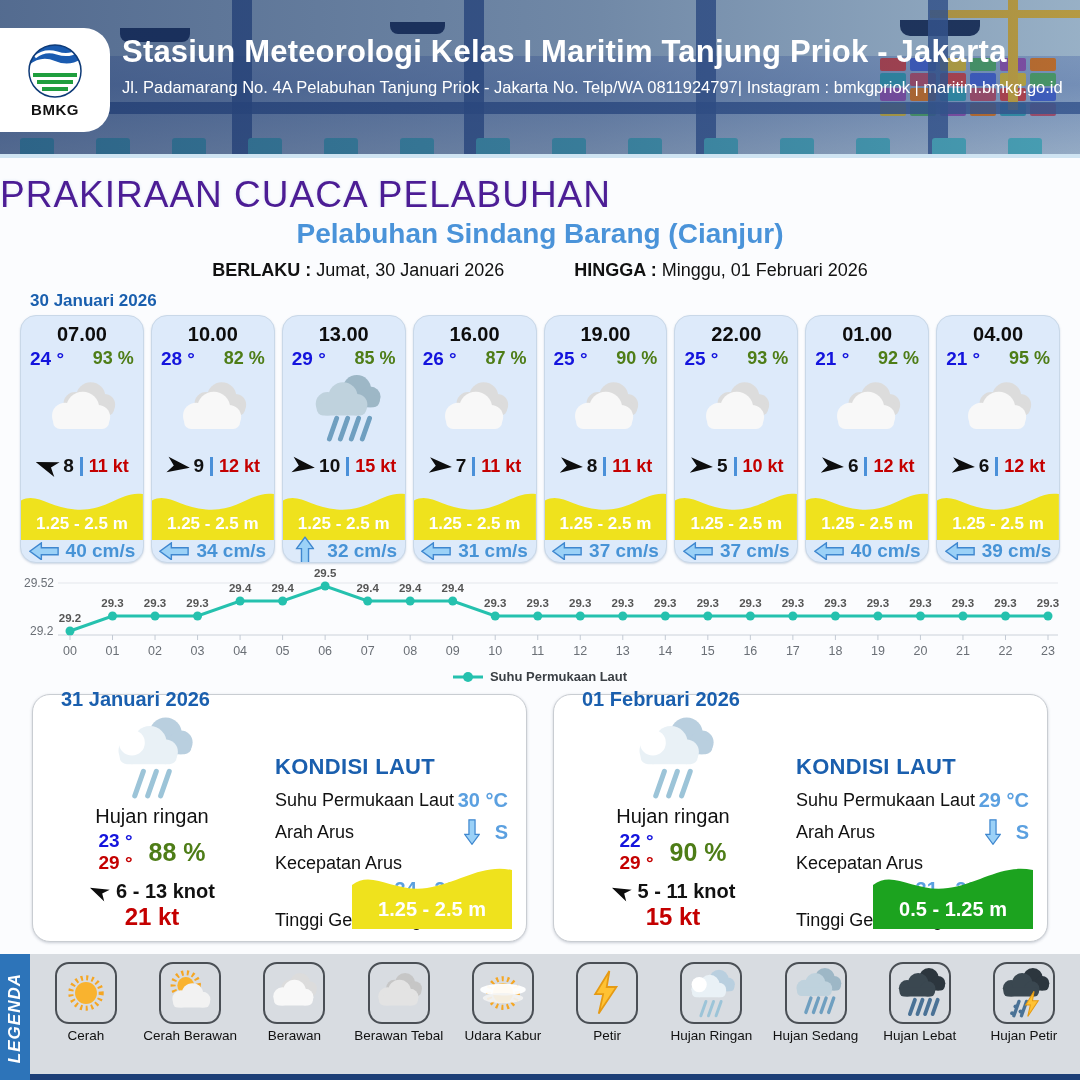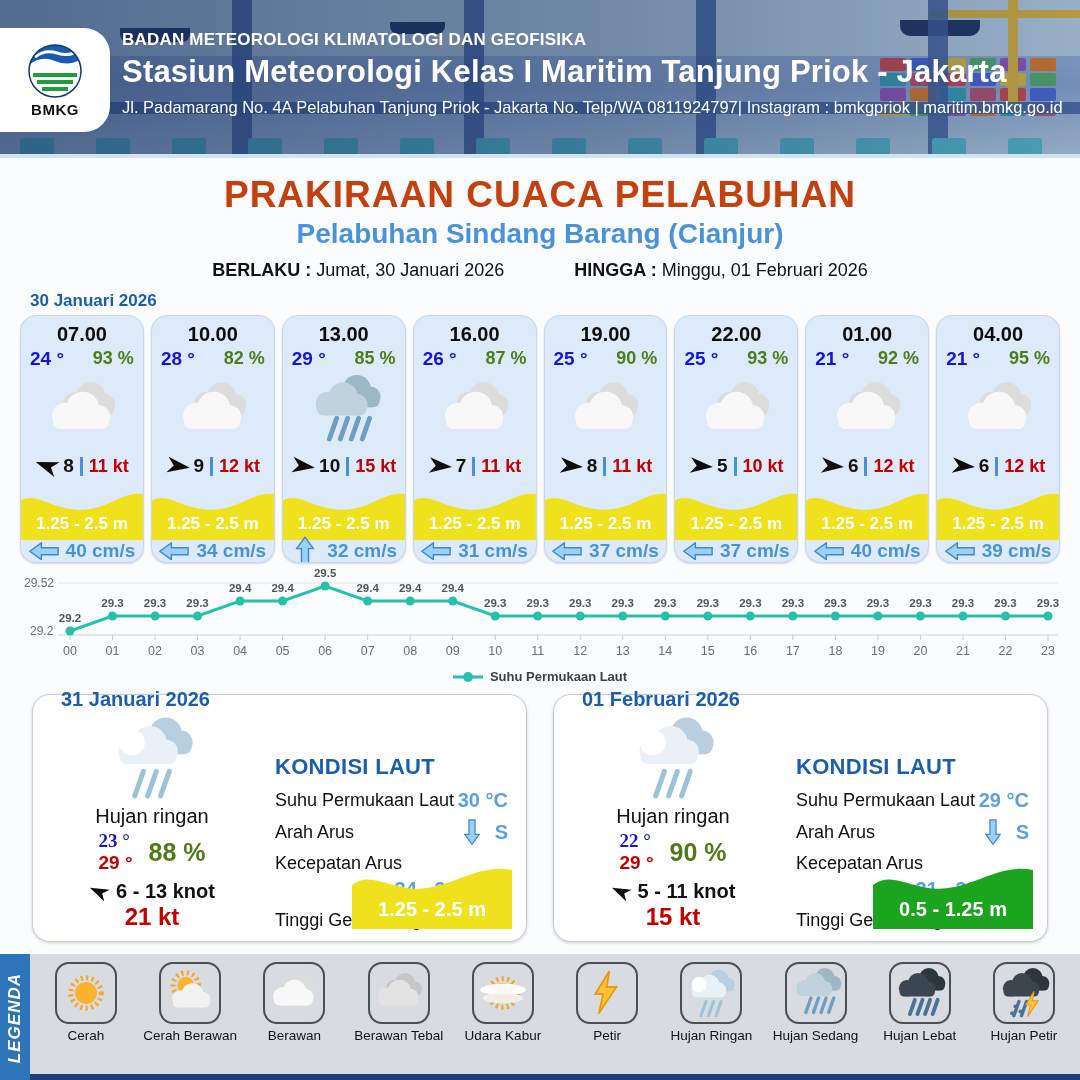--- a/index.html
+++ b/index.html
@@ -23,22 +23,22 @@
   .logo-pill { position:absolute; left:0; top:28px; width:110px; height:104px; background:#ffffff;
                border-radius:0 26px 26px 0; display:flex; flex-direction:column; align-items:center;
                justify-content:center; z-index:5; }
   .logo-txt { font-size:15px; font-weight:bold; color:#111; letter-spacing:.5px; margin-top:2px; }
   .hdr-text { position:absolute; left:122px; top:30px; z-index:5; color:#fff; }
   .hdr-agency { font-size:17px; font-weight:bold; letter-spacing:.2px; }
   .hdr-station { font-size:31px; font-weight:bold; margin-top:4px; letter-spacing:.2px; }
   .hdr-addr { font-size:16.5px; margin-top:8px; }
 
   
-  .title-main { text-align:center; margin-top:16px; font-size:37px; font-weight:bold; letter-spacing:1px;
-                color:#c2410c; text-shadow:0 2px 0 rgba(255,255,255,.9), 0 0 3px rgba(210,225,240,.9); }
+  .title-main { margin-top:16px; font-size:37px; font-weight:normal; letter-spacing:1px;
+                color:#4c1d95; text-shadow:0 2px 0 rgba(255,255,255,.9), 0 0 3px rgba(210,225,240,.9); }
   .title-sub { text-align:center; font-size:28px; font-weight:bold; color:#4a93d9; margin-top:2px; }
   .valid-row { display:flex; justify-content:center; gap:70px; margin-top:10px; font-size:18px; color:#111; }
   .valid-row b { font-weight:bold; }
   .date-label { margin:10px 0 4px 30px; font-size:17px; font-weight:bold; color:#1a5fae; }
 
   
   .cards-row { display:flex; gap:7px; padding:0 20px; }
   .fcard { width:124px; height:248px; background:#ddeafa; border:1px solid #c9d8e8; border-radius:16px;
            overflow:hidden; display:flex; flex-direction:column; box-shadow:0 1px 2px rgba(80,110,150,.25); }
   .ftime { text-align:center; font-size:20px; font-weight:bold; color:#0d0d0d; margin-top:7px; }
@@ -64,21 +64,21 @@
 
   
   .summary-row { display:flex; gap:26px; padding:10px 32px 0 32px; }
   .scard { width:497px; height:248px; background:#ffffff; border:1px solid #c9cdd2; border-radius:18px;
            box-shadow:0 1px 3px rgba(90,100,120,.3); display:flex; padding:10px 14px;align-items:flex-end; }
   .scol-l { width:210px; display:flex; flex-direction:column; align-items:center; }
   .sdate { font-size:20px; font-weight:bold; color:#1a5fae; align-self:flex-start; margin-left:14px; }
   .sicon { height:92px; display:flex; align-items:center; justify-content:center; }
   .swlabel { font-size:20px; color:#111; margin-top:2px; }
   .stemps { display:flex; align-items:center; gap:16px; margin-top:2px; }
-  .stmin { color:#1414dd; font-weight:bold; font-size:19px; display:block;font-family:Liberation Serif, serif; }
+  .stmin { color:#1414dd; font-weight:bold; font-size:19px; display:block; }
   .stmax { color:#c40000; font-weight:bold; font-size:19px; display:block; }
   .shum  { color:#4e7d17; font-weight:bold; font-size:25px; }
   .swind { display:flex; align-items:center; gap:7px; margin-top:6px; font-size:20px; font-weight:bold; color:#111; }
   .sgust { color:#c40000; font-weight:bold; font-size:24px; margin-top:0; }
   .scol-r { flex:1; padding:4px 4px 0 18px; position:relative; }
   .sea-h { font-size:22px; font-weight:bold; color:#1a5fae; letter-spacing:.3px; }
   .sea-row { display:flex; justify-content:space-between; align-items:center; margin-top:9px; }
   .sea-l { font-size:18px; color:#111; }
   .sea-v { font-size:20px; font-weight:bold; color:#5ba0e0; }
   .sea-dir { display:flex; align-items:center; gap:10px; }
@@ -175,21 +175,20 @@
         <rect x="6" y="30" width="44" height="4" fill="#1f9e3e"></rect>
         <rect x="10" y="37" width="36" height="4" fill="#1f9e3e"></rect>
         <rect x="15" y="44" width="26" height="4" fill="#1f9e3e"></rect>
       </g>
       <circle cx="28" cy="28" r="26" fill="none" stroke="#0e3a77" stroke-width="1.5"></circle>
     </svg>
     <div class="logo-txt">BMKG</div>
   </div>
 
   <div class="hdr-text">
-    <div class="hdr-agency">BADAN METEOROLOGI KLIMATOLOGI DAN GEOFISIKA</div>
     <div class="hdr-station">Stasiun Meteorologi Kelas I Maritim Tanjung Priok - Jakarta</div>
     <div class="hdr-addr">Jl. Padamarang No. 4A Pelabuhan Tanjung Priok - Jakarta No. Telp/WA 0811924797| Instagram : bmkgpriok | maritim.bmkg.go.id</div>
   </div>
 </div>
 
 <div class="title-main">PRAKIRAAN CUACA PELABUHAN</div>
 <div class="title-sub">Pelabuhan Sindang Barang (Cianjur)</div>
 <div class="valid-row">
   <div><b>BERLAKU :</b>
     <span>Jumat, 30 Januari 2026</span></div>

